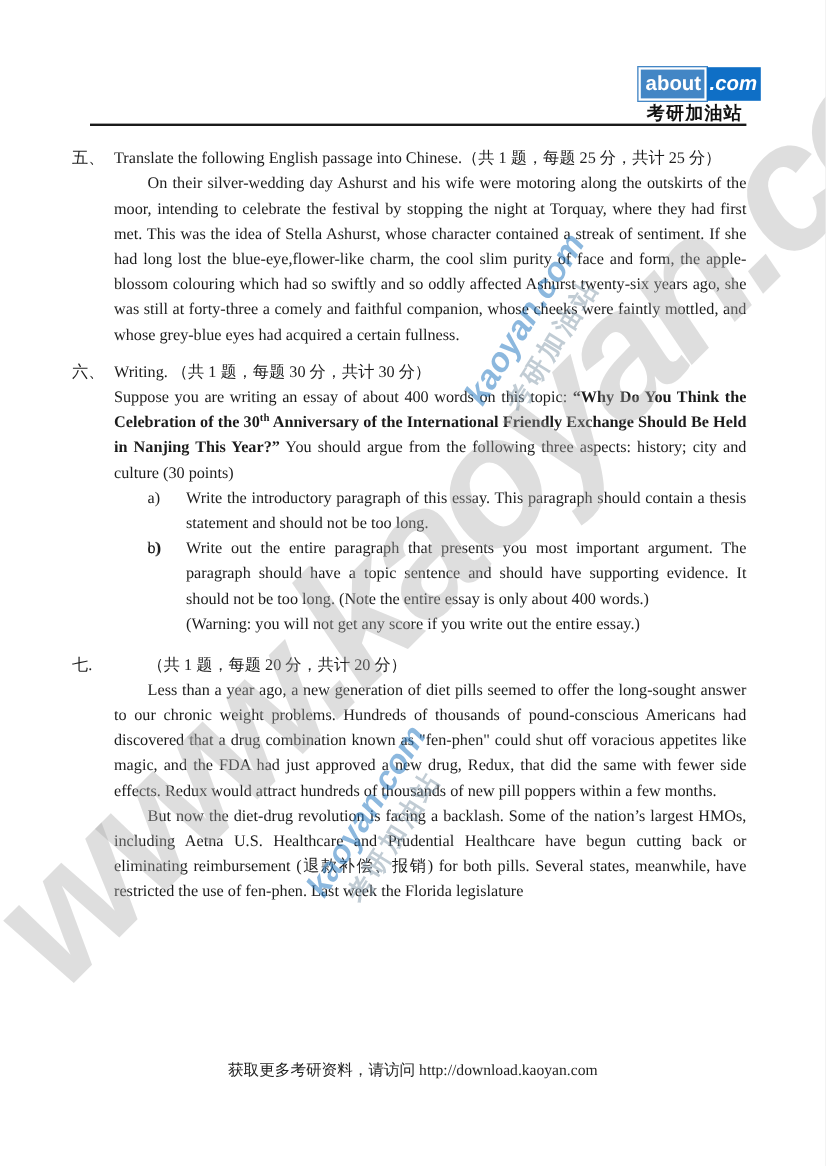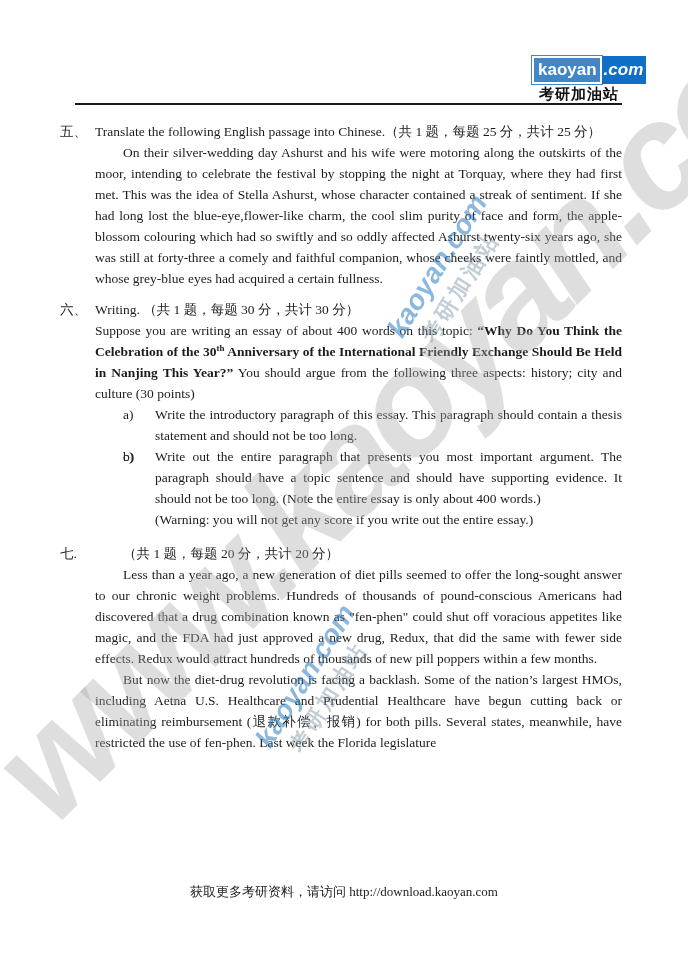--- a/index.html
+++ b/index.html
@@ -57,21 +57,21 @@
   .wm-stamp-1 { left:372px; top:248px; width:150px; }
   .wm-stamp-2 { left:240px; top:658px; width:150px; }
 </style>
 </head>
 <body>
 
 <div class="page">
 
   <div class="logo-wrap">
     <div class="logo-row">
-      <span class="logo-kaoyan">kaoyan</span>
+      <span class="logo-kaoyan">about</span>
       <span class="logo-com">.com</span>
     </div>
     <div class="logo-tagline">考研加油站</div>
   </div>
 
   <div class="rule"></div>
 
   <div class="content">
 
     <div class="gap-a"></div>

